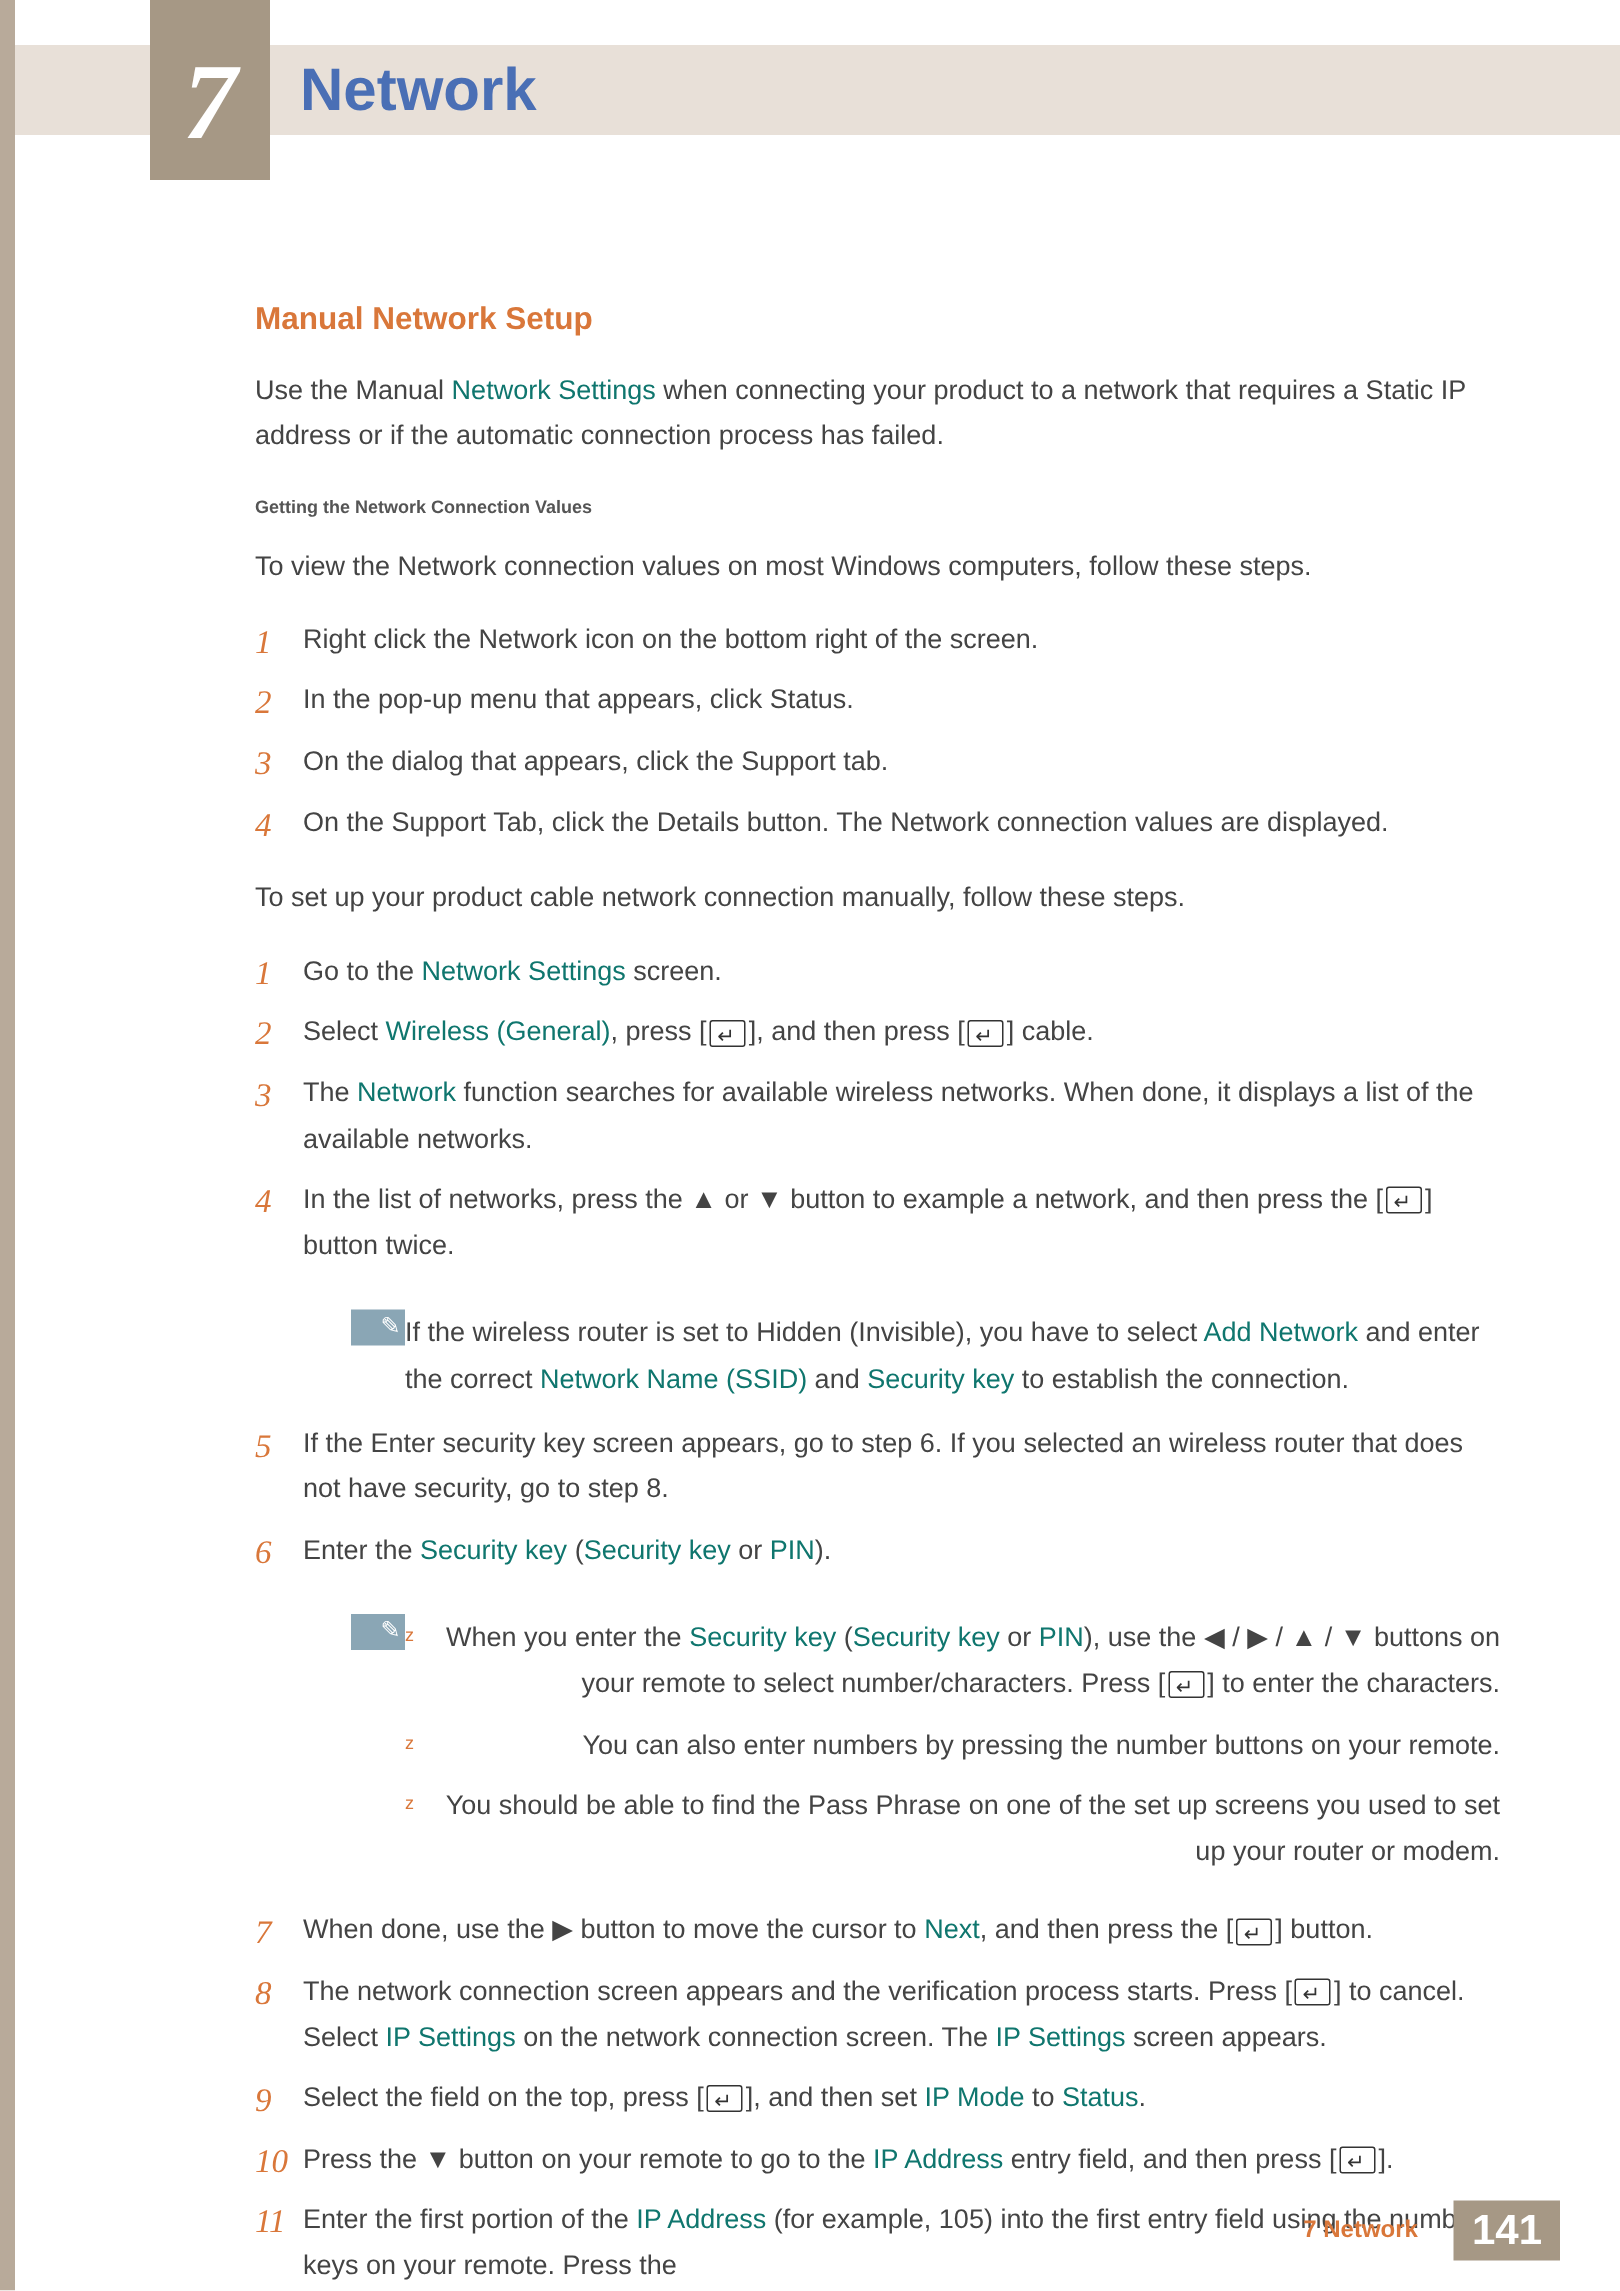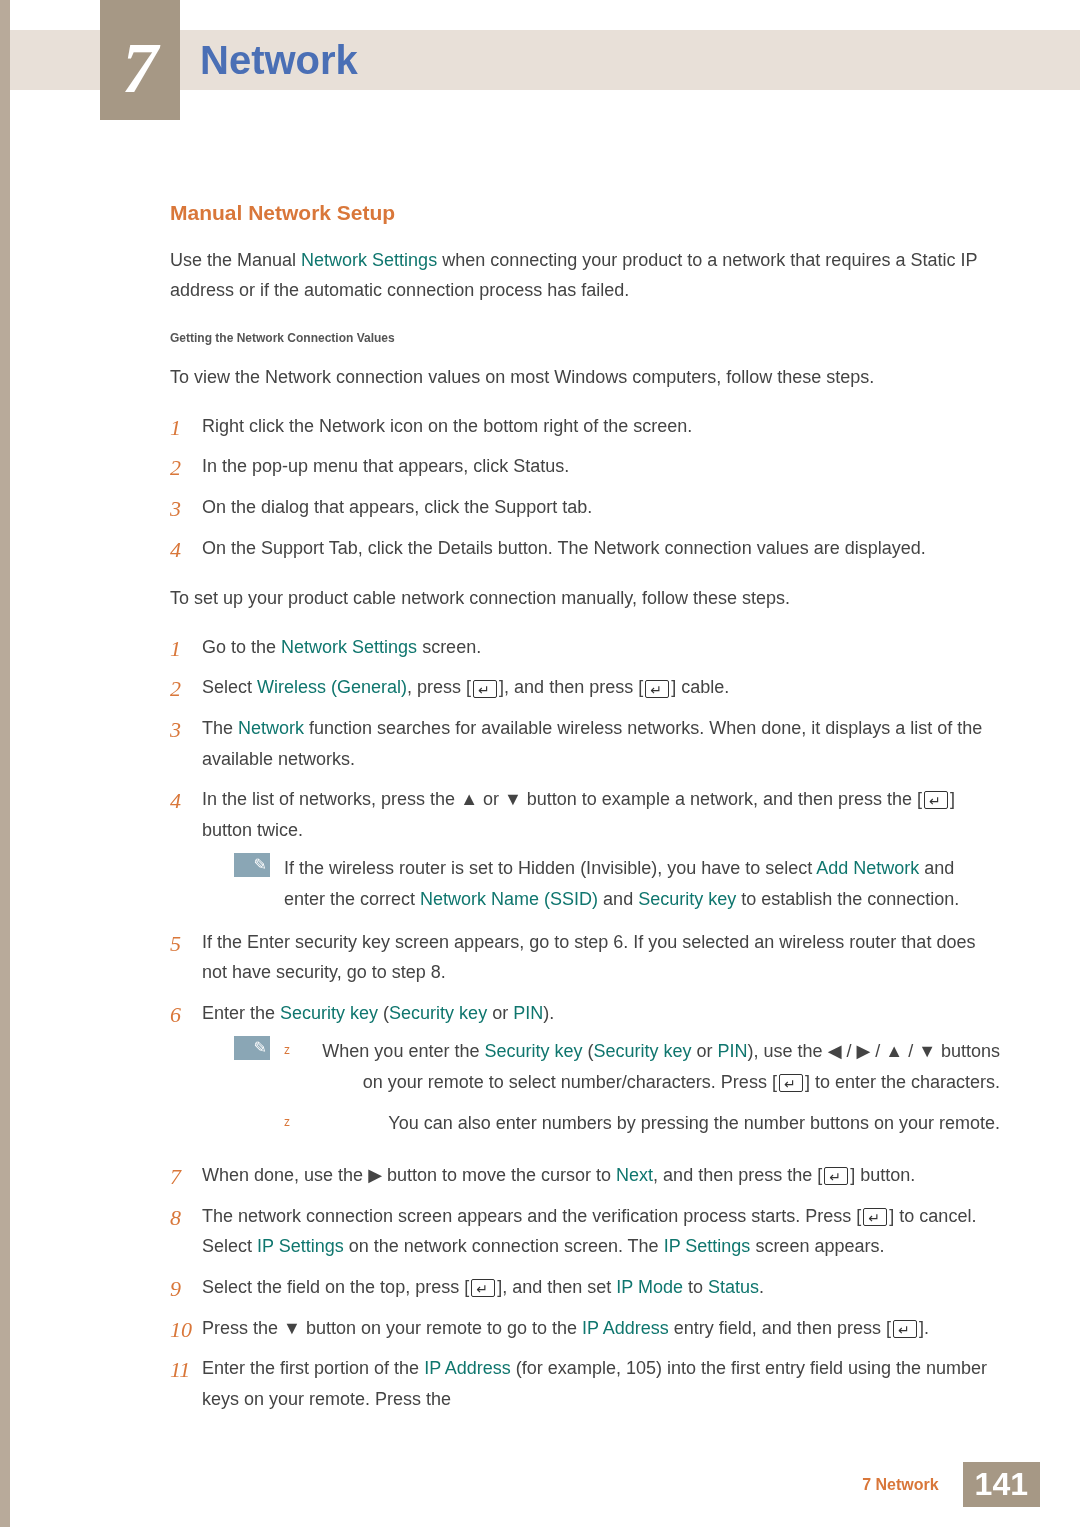--- a/index.html
+++ b/index.html
@@ -80,22 +80,21 @@
   ol.steps > li .num {
     position: absolute;
     left: 0; top: -2px;
     font-style: italic;
     font-family: Georgia, serif;
     font-size: 22px;
     color: #d9773a;
   }
   .note-block {
     display: flex;
-    gap: 14px;
-    margin: 8px 0 12px 32px;
+    margin: 28px 0 12px 32px;
   }
   .note-icon {
     flex: 0 0 36px;
     height: 24px;
     background: #8aa6b5;
     position: relative;
   }
   .note-icon::after {
     content: "✎";
     position: absolute;
@@ -145,21 +144,21 @@
     gap: 24px;
   }
   .footer-label {
     color: #d9773a;
     font-weight: bold;
     font-size: 16px;
   }
   .footer-page {
     background: #a69885;
     color: #fff;
-    font-size: 32px;
+    font-size: 28px;
     font-weight: bold;
     padding: 4px 12px;
   }
 </style>
 </head>
 <body>
 
 <div class="left-stripe"></div>
 <div class="top-bar"></div>
 <div class="chapter-box">
@@ -211,20 +210,21 @@
     <li><span class="num">6</span>
       <span>Enter the </span><span class="orange">Security key</span><span> (</span><span class="orange">Security key</span><span> or </span><span class="orange">PIN</span><span>).</span>
       <div class="note-block">
         <div class="note-icon"></div>
         <div class="note-text">
           <ul class="bullet-list">
             <li>
               <span>When you enter the </span><span class="orange">Security key</span><span> (</span><span class="orange">Security key</span><span> or </span><span class="orange">PIN</span><span>), use the </span><span class="arrow">◀ / ▶ / ▲ / ▼</span><span> buttons on your remote to select number/characters. Press [</span><span class="enter-icon"></span><span>] to enter the characters.</span>
             </li>
             <li>You can also enter numbers by pressing the number buttons on your remote.</li>
+            <li>You should be able to find the Pass Phrase on one of the set up screens you used to set up your router or modem.</li>
           </ul>
         </div>
       </div>
     </li>
     <li><span class="num">7</span>
       <span>When done, use the </span><span class="arrow">▶</span><span> button to move the cursor to </span><span class="orange">Next</span><span>, and then press the [</span><span class="enter-icon"></span><span>] button.</span>
     </li>
     <li><span class="num">8</span>
       <span>The network connection screen appears and the verification process starts. Press [</span><span class="enter-icon"></span><span>] to cancel. Select </span><span class="orange">IP Settings</span><span> on the network connection screen. The </span><span class="orange">IP Settings</span><span> screen appears.</span>
     </li>

